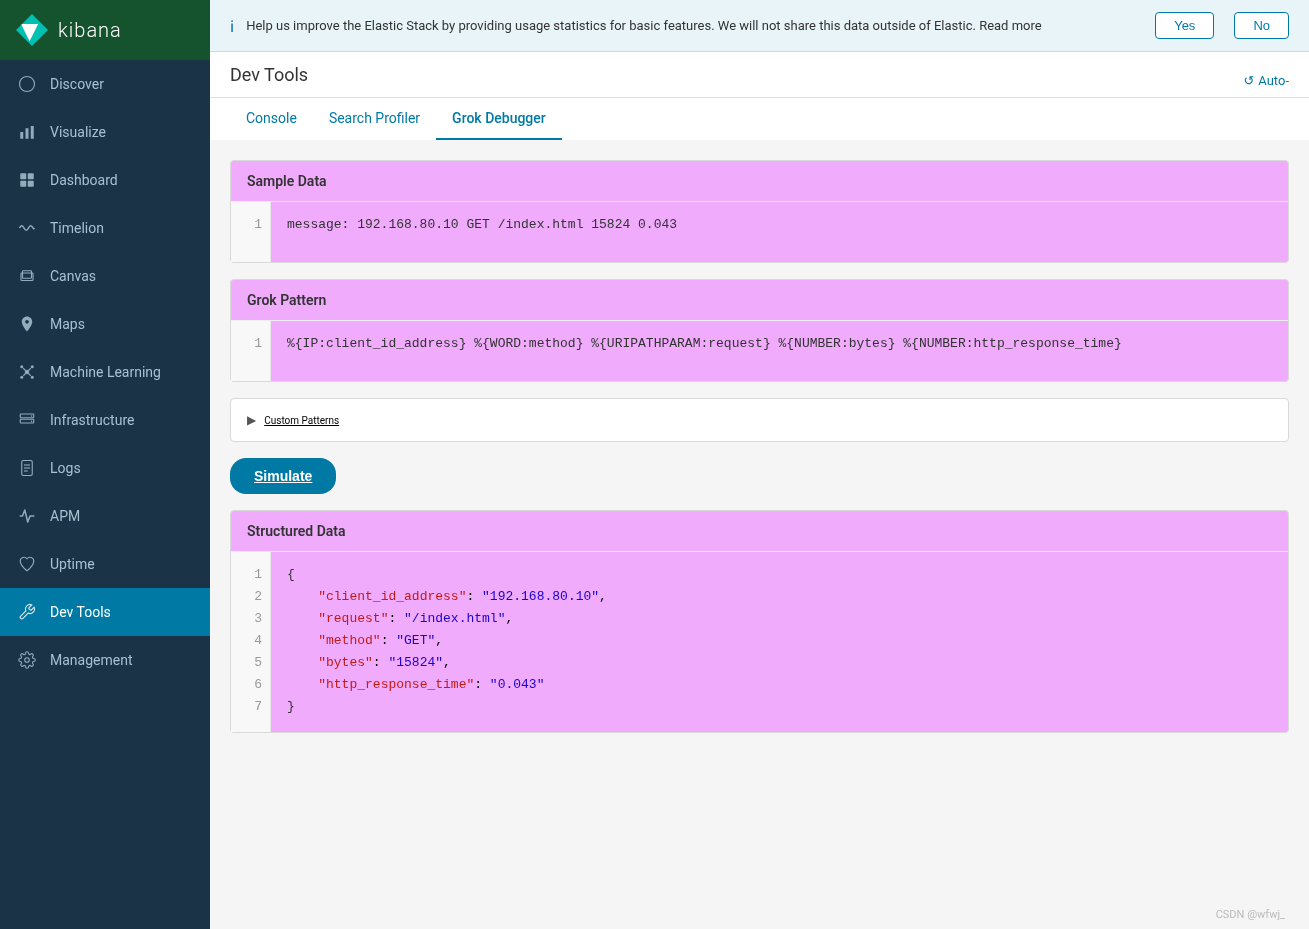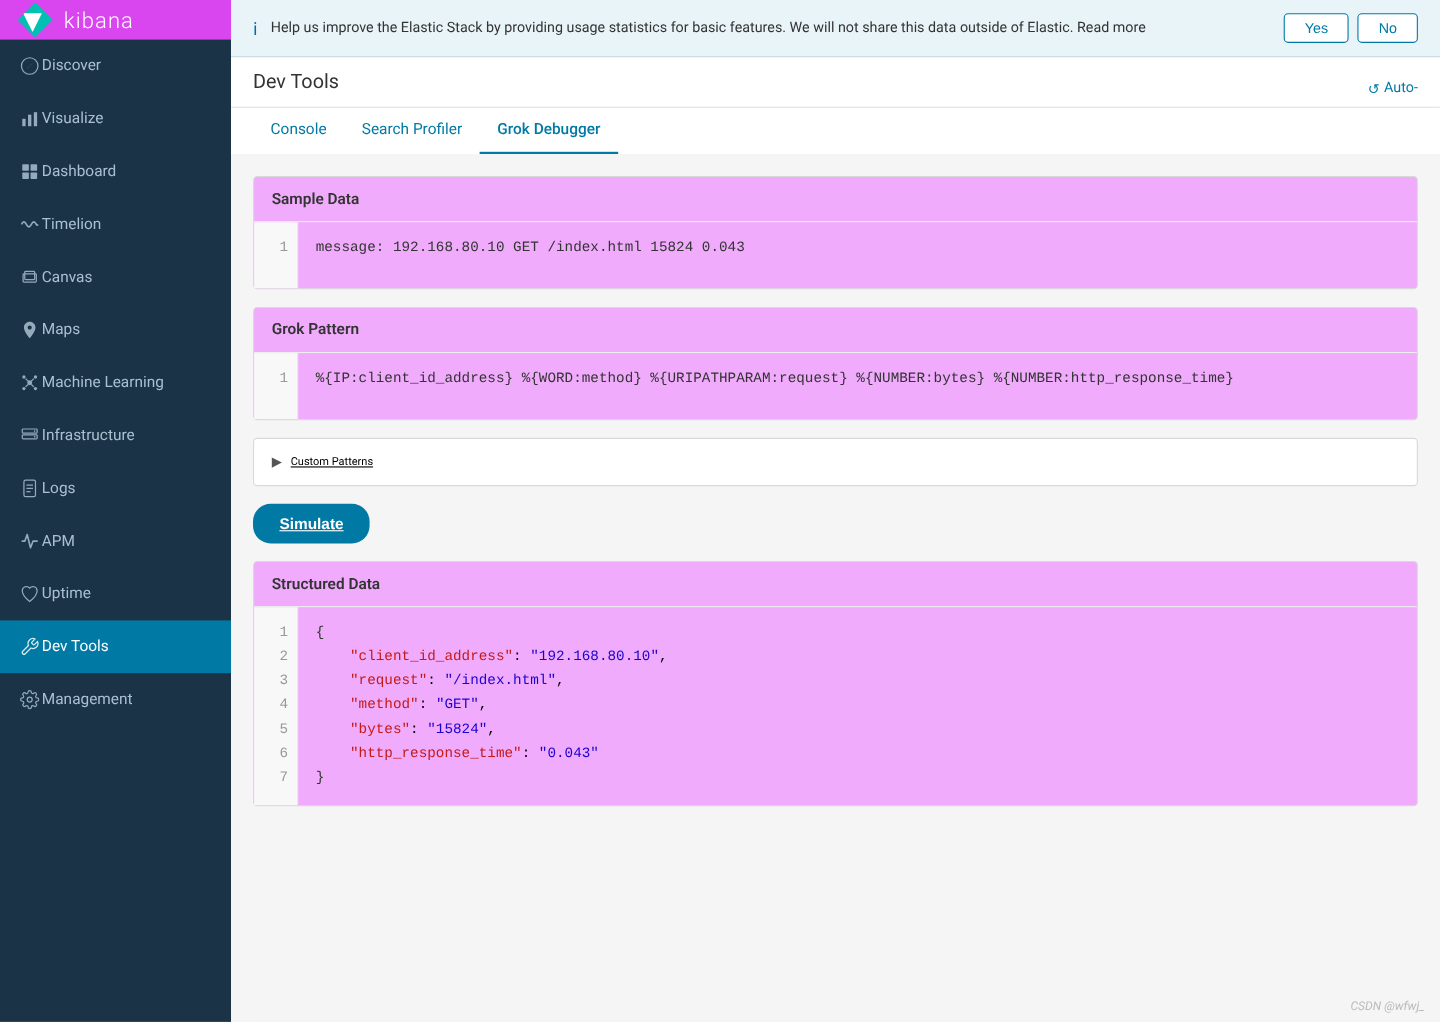--- a/index.html
+++ b/index.html
@@ -12,22 +12,22 @@
       background: #1a3347;
       color: #fff;
       display: flex;
       flex-direction: column;
       height: 100%;
       overflow-y: auto;
     }
     .sidebar-logo {
       display: flex;
       align-items: center;
-      padding: 2px 16px;
-      background: #d946ef;
+      padding: 14px 16px;
+      background: #14532d;
       gap: 10px;
     }
     .kibana-diamond {
       width: 32px;
       height: 32px;
       background: #00bfb3;
       clip-path: polygon(50% 0%, 100% 50%, 50% 100%, 0% 50%);
       position: relative;
     }
     .kibana-diamond::after {
@@ -43,20 +43,21 @@
     .logo-text {
       font-size: 20px;
       font-weight: 300;
       color: #fff;
       letter-spacing: 1px;
     }
     .nav-item {
       display: flex;
       align-items: center;
       padding: 13px 16px;
+      gap: 12px;
       cursor: pointer;
       color: #a9c0d0;
       font-size: 14px;
       transition: background 0.15s;
     }
     .nav-item.active { background: #0079a5; color: #fff; }
     .nav-icon {
       width: 22px;
       height: 22px;
       display: flex;
@@ -90,21 +91,21 @@
       font-size: 16px;
       flex-shrink: 0;
     }
     .banner-text {
       font-size: 13px;
       color: #333;
       flex: 1;
     }
     .banner-actions {
       display: flex;
-      gap: 8px;
+      gap: 20px;
     }
     .banner-btn {
       padding: 5px 18px;
       border: 1px solid #0079a5;
       background: #fff;
       color: #0079a5;
       border-radius: 4px;
       cursor: pointer;
       font-size: 13px;
     }
@@ -257,24 +258,23 @@
       font-weight: 600;
       cursor: pointer;
       margin-bottom: 16px;
       text-decoration: underline;
     }
 
     
     .watermark {
       position: fixed;
       bottom: 8px;
-      right: 14px;
+      right: 24px;
       font-size: 11px;
       color: #bbb;
-      font-style: italic;
     }
   </style>
 </head>
 <body>
 
 <nav class="sidebar">
   <div class="sidebar-logo">
     <div class="kibana-diamond"></div>
     <span class="logo-text">kibana</span>
   </div>

